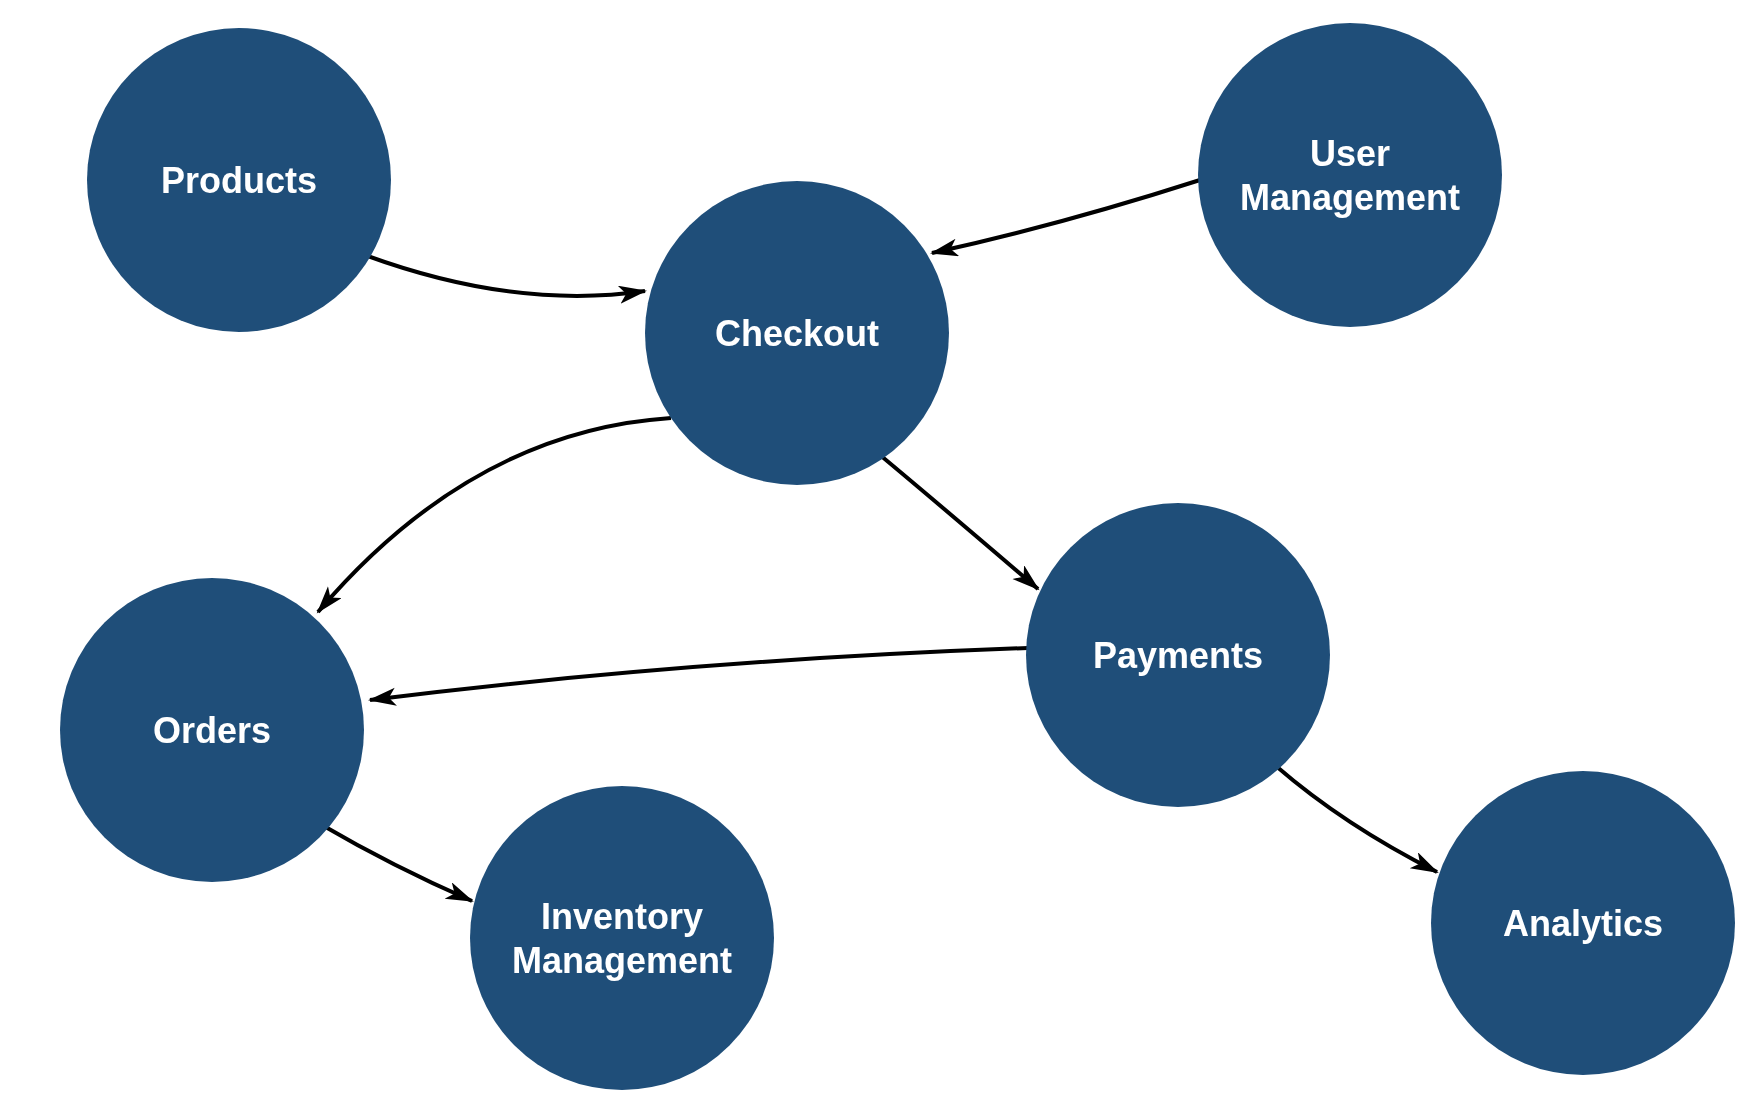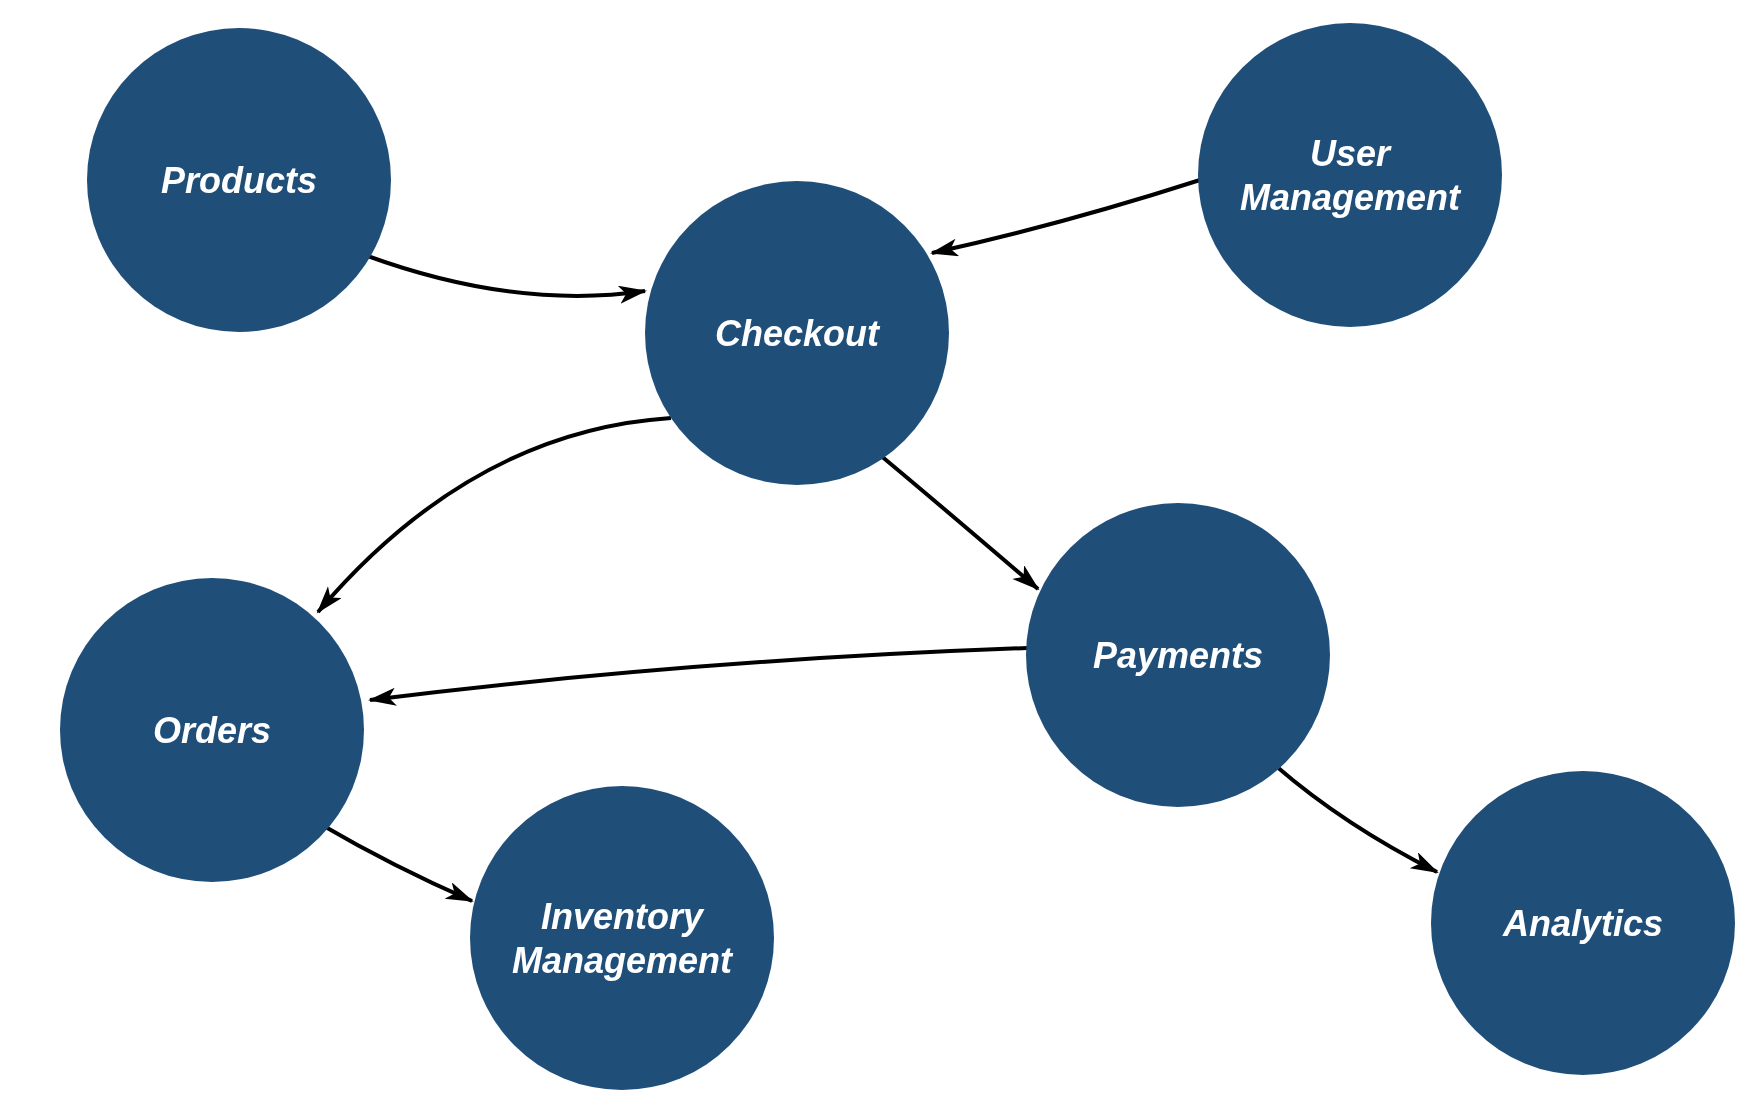--- a/index.html
+++ b/index.html
@@ -8,21 +8,20 @@
     background: #ffffff;
     width: 1750px;
     height: 1108px;
     overflow: hidden;
     font-family: "Liberation Sans", sans-serif;
   }
   #diagram-wrap {
     width: 1750px;
     height: 1108px;
     position: relative;
-    font-style: italic;
   }
   svg {
     display: block;
   }
   .edge {
     fill: none;
     stroke-width: 4;
     stroke-linecap: butt;
   }
   .node-label {

